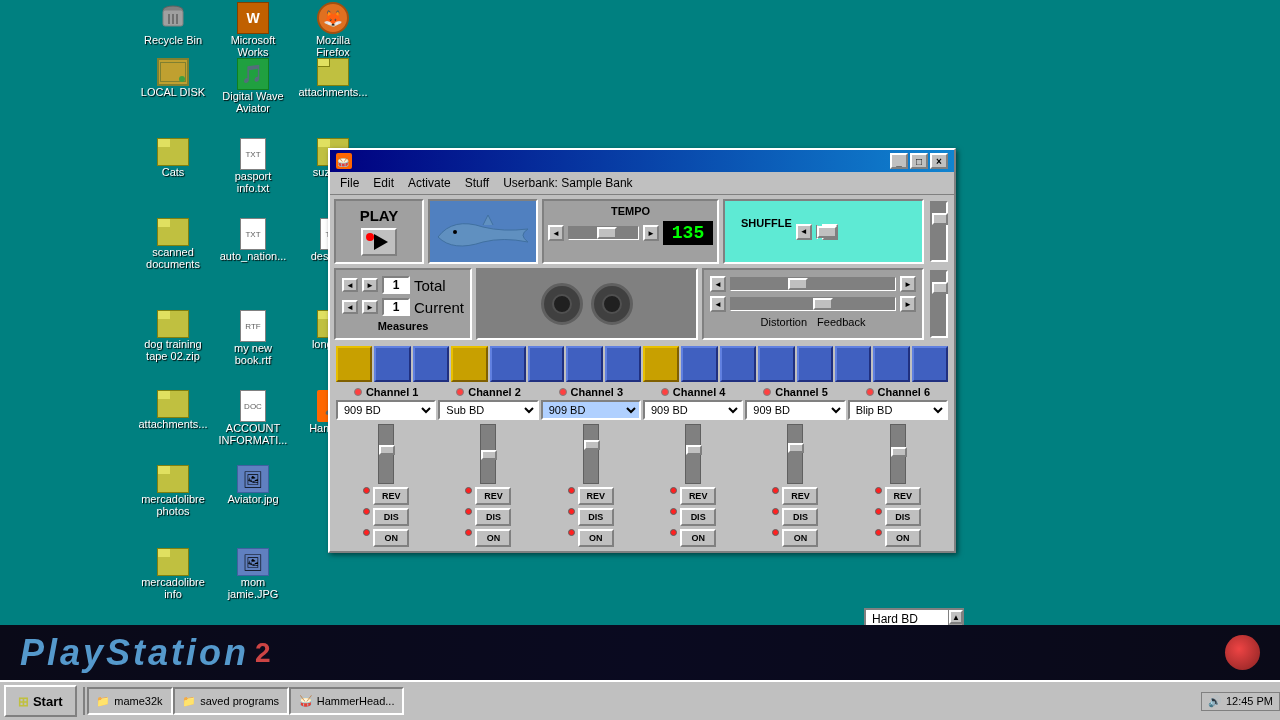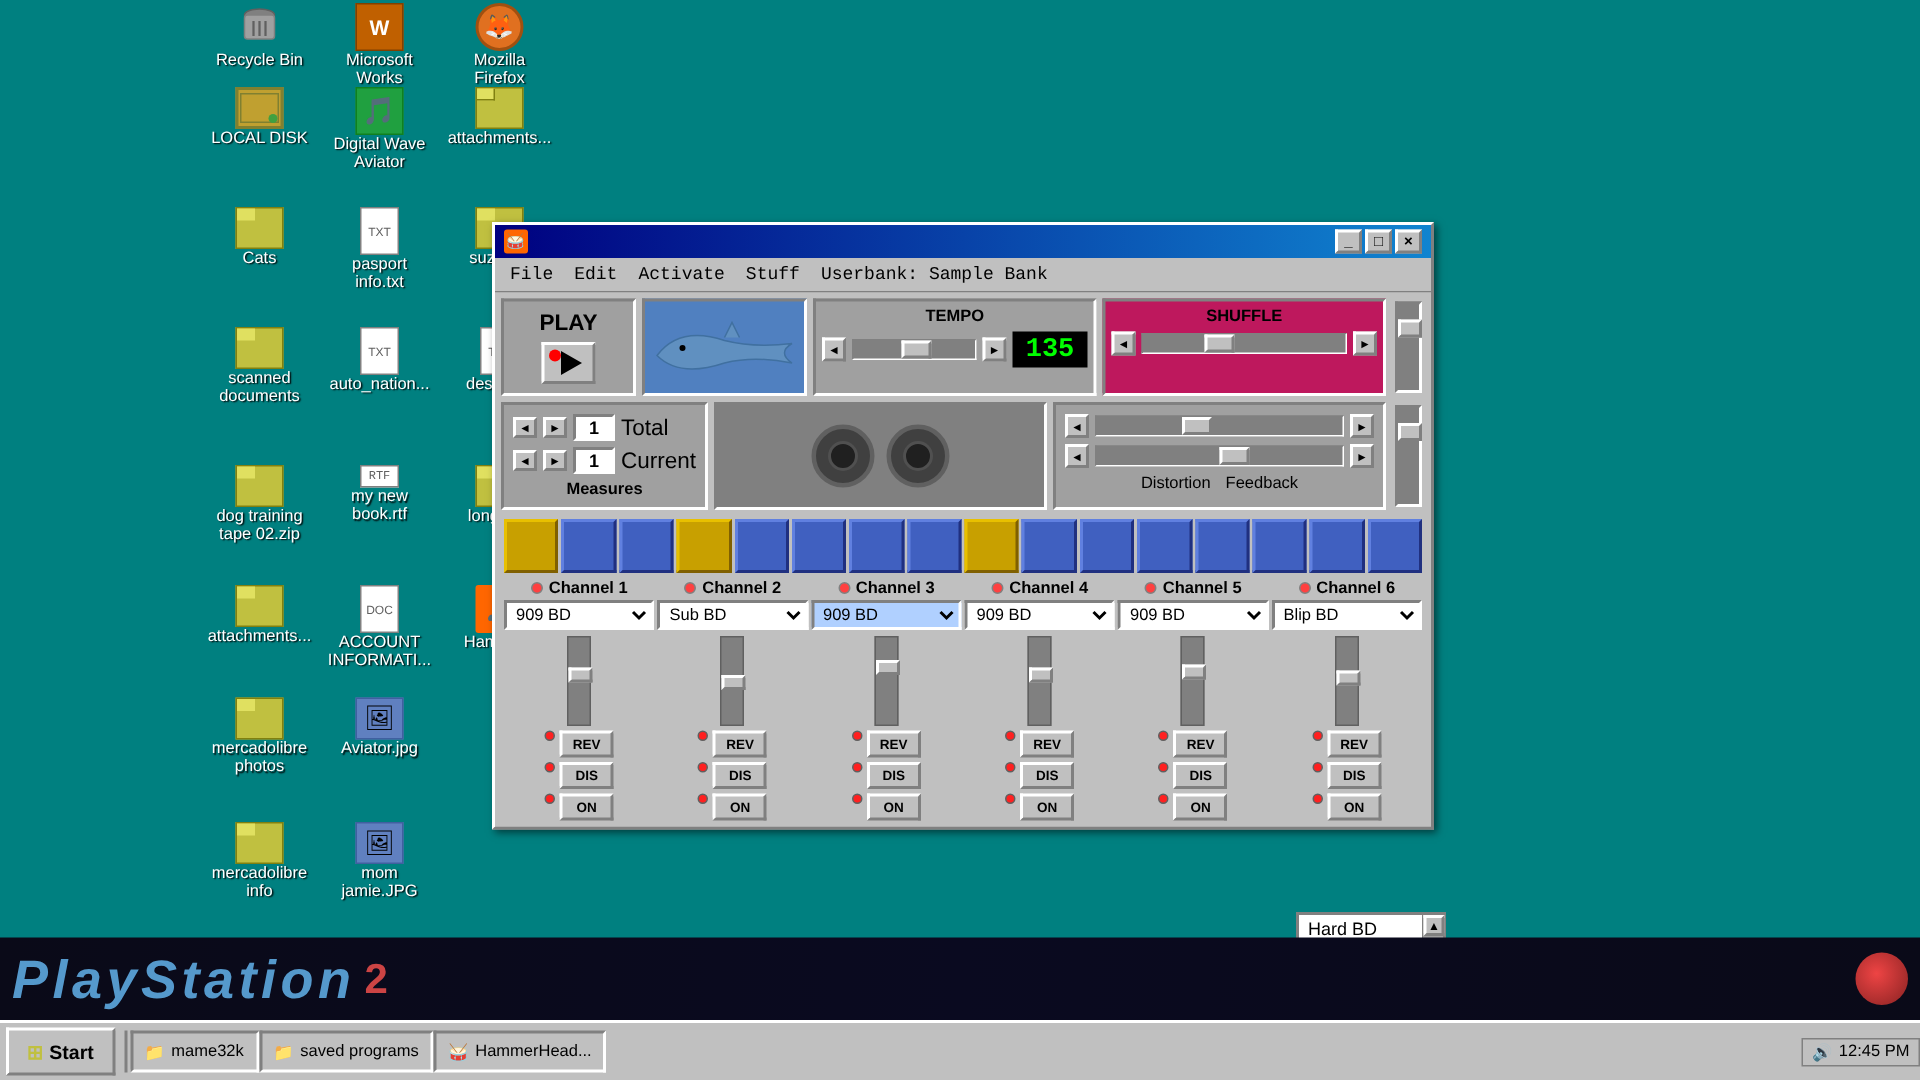--- a/index.html
+++ b/index.html
@@ -100,21 +100,20 @@
       background: #c0c0c0;
     }
 
     
     .menu-bar {
       background: #c0c0c0;
       padding: 2px 4px;
       display: flex;
       gap: 2px;
       border-bottom: 1px solid #808080;
-      font-family: Liberation Mono, monospace;
     }
     .menu-item {
       padding: 2px 6px;
       cursor: pointer;
       font-size: 12px;
     }
 
     
     .app-content {
       background: #c0c0c0;
@@ -246,27 +245,27 @@
       font-family: 'Courier New', monospace;
       font-size: 18px;
       font-weight: bold;
       text-align: center;
       padding: 2px 6px;
       min-width: 50px;
     }
 
     
     .shuffle-section {
-      background: #be185d;
+      background: #5eead4;
       border: 2px solid;
       border-color: #808080 #fff #fff #808080;
-      padding: 4px;
+      padding: 16px;
       flex: 1;
       display: flex;
-      flex-direction: column;
+      flex-direction: row;
       gap: 4px;
     }
 
     
     .measures-section {
       background: #a0a0a0;
       border: 2px solid;
       border-color: #808080 #fff #fff #808080;
       padding: 6px;
       display: flex;
@@ -638,21 +637,21 @@
   </div>
 
   <div class="desktop-icon" style="left:138px;top:310px;">
     <div style="width:32px;height:28px;background:#c0c040;border:1px solid #808010;">
       <div style="width:12px;height:8px;background:#e0e060;"></div>
     </div>
     <span class="icon-label">dog training tape 02.zip</span>
   </div>
 
   <div class="desktop-icon" style="left:218px;top:310px;">
-    <div style="width:26px;height:15px;background:#fff;border:1px solid #808080;display:flex;align-items:center;justify-content:center;font-size:8px;color:#606060;font-family:Liberation Mono, monospace;">RTF</div>
+    <div style="width:26px;height:32px;background:#fff;border:1px solid #808080;display:flex;align-items:center;justify-content:center;font-size:8px;color:#606060;">RTF</div>
     <span class="icon-label">my new book.rtf</span>
   </div>
 
   <div class="desktop-icon" style="left:298px;top:310px;">
     <div style="width:32px;height:28px;background:#c0c040;border:1px solid #808010;">
       <div style="width:12px;height:8px;background:#e0e060;"></div>
     </div>
     <span class="icon-label">longbo...</span>
   </div>
 
@@ -1015,21 +1014,21 @@
           <div style="flex:1;background:#a0a0a0;"></div>
 
         </div>
       </div>
     </div>
 
   </div>
 
   <div class="watermark">gamescanner.org</div>
 
-  <div style="position:absolute;bottom:40px;left:0;right:0;height:55px;background:linear-gradient(to right, #0a0a18, #0a0a20, #0a0a18);display:flex;align-items:center;padding:0 8px;z-index:8;">
+  <div style="position:absolute;bottom:40px;left:0;right:0;height:55px;background:linear-gradient(to right, #0a0a18, #0a0a20, #0a0a18);display:flex;align-items:center;padding:0 20px;z-index:8;">
     <span style="color:#5599cc;font-size:36px;font-weight:bold;font-style:italic;letter-spacing:3px;">PlayStation</span>
     <span style="color:#cc4444;font-size:28px;font-weight:bold;margin-left:6px;">2</span>
     <div style="margin-left:auto;width:35px;height:35px;background:radial-gradient(circle at 40% 40%,#ee4444,#882222);border-radius:50%;"></div>
   </div>
 
   <div class="taskbar-bottom">
     <div class="start-btn">
       <span style="color:#c0c040;font-weight:bold;">⊞</span>
       <span>Start</span>
     </div>

